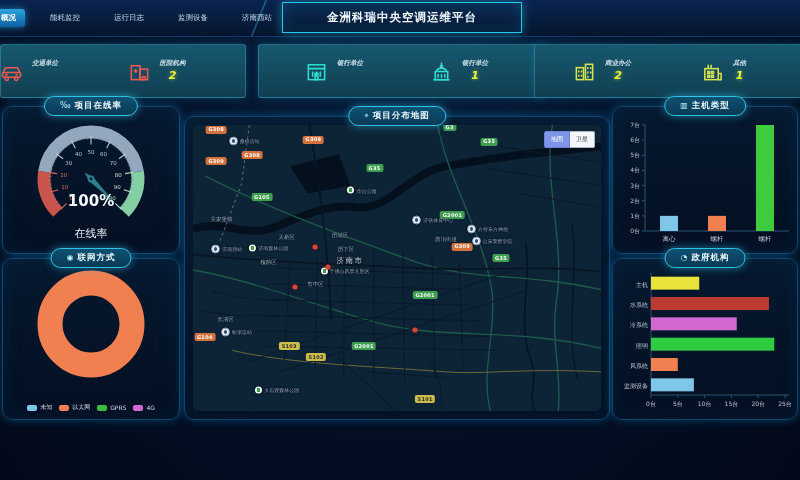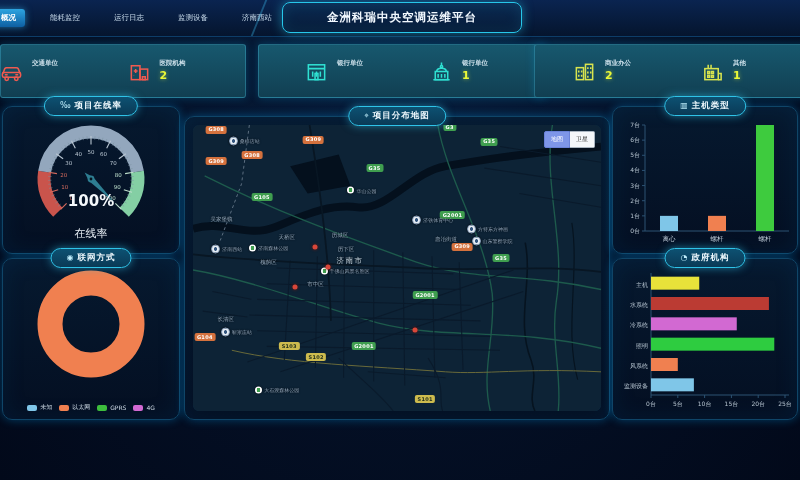--- a/index.html
+++ b/index.html
@@ -10,33 +10,33 @@
   .topbar{position:absolute;left:0;top:0;width:800px;height:36px;
     background:linear-gradient(180deg,#0a2450,#05152e);border-bottom:1px solid #0d3d68;z-index:10;}
   .tabs{position:absolute;left:-8px;top:0;height:36px;display:flex;align-items:center;}
   .tab{font-size:7.5px;color:#c9dcec;padding:4px 9px;margin-right:16px;cursor:pointer;white-space:nowrap;}
   .tab.active{background:linear-gradient(180deg,#2da4e0,#0e5fa2);border-radius:3px;color:#fff;
     font-weight:bold;box-shadow:0 0 7px rgba(45,164,224,.65);}
   .slant{position:absolute;left:258px;top:0;width:2px;height:36px;background:rgba(60,190,240,.35);
     transform:skewX(-22deg);}
   .title-box{position:absolute;left:282px;top:2px;width:238px;height:29px;display:flex;align-items:center;
     justify-content:center;background:linear-gradient(180deg,#0b2a52,#071b38);border:1px solid #27c7ea;
-    border-radius:8px;box-shadow:0 0 11px rgba(39,199,234,.5),inset 0 0 14px rgba(39,199,234,.12);}
+    border-radius:0;box-shadow:0 0 11px rgba(39,199,234,.5),inset 0 0 14px rgba(39,199,234,.12);}
   .title-box span{font-size:11.5px;font-weight:bold;color:#f2f9ff;letter-spacing:1px;white-space:nowrap;}
   
   .stats{position:absolute;left:0;top:44px;width:800px;height:52px;}
   .card{position:absolute;top:0;height:52px;background:linear-gradient(180deg,#17586e,#113f52);
     border:1px solid rgba(80,210,245,.3);border-radius:3px;box-shadow:0 0 8px rgba(0,160,220,.28);
     display:flex;overflow:hidden;}
   #card-0{left:0;width:244px;} #card-1{left:258px;width:250px;} #card-2{left:534px;width:256px;padding-left:28px;}
   .stat-item{flex:1;display:flex;align-items:center;gap:9px;padding-left:10px;}
   #card-0 .stat-item:first-child{margin-left:-11px;}
   .sicon{display:flex;}
   .sicon svg{width:23px;height:23px;}
-  .stxt{display:flex;flex-direction:column;gap:1px;margin-top:-2px;}
+  .stxt{display:flex;flex-direction:column;align-items:center;gap:1px;margin-top:-2px;font-style:italic;}
   .slabel{font-size:6.5px;font-weight:bold;color:#cfe2ec;white-space:nowrap;}
   .svalue{font-size:11px;font-weight:bold;color:#eaf838;min-height:12px;
     text-shadow:0 0 4px rgba(234,248,56,.55);}
   .c-red{color:#ef5a50;} .c-cyan{color:#2fe0d2;padding-left:36px;} .c-yellow{color:#d8e44e;}
   
   .panel{position:absolute;background:linear-gradient(180deg,#06192f,#040f22);border:1px solid #0f4568;
     border-radius:10px;box-shadow:0 0 10px rgba(0,170,255,.32),inset 0 0 22px rgba(0,90,150,.15);}
   #panel-online{left:2px;top:106px;width:176px;height:146px;}
   #panel-network{left:2px;top:258px;width:176px;height:160px;}
   #panel-map{left:184px;top:116px;width:424px;height:302px;}

